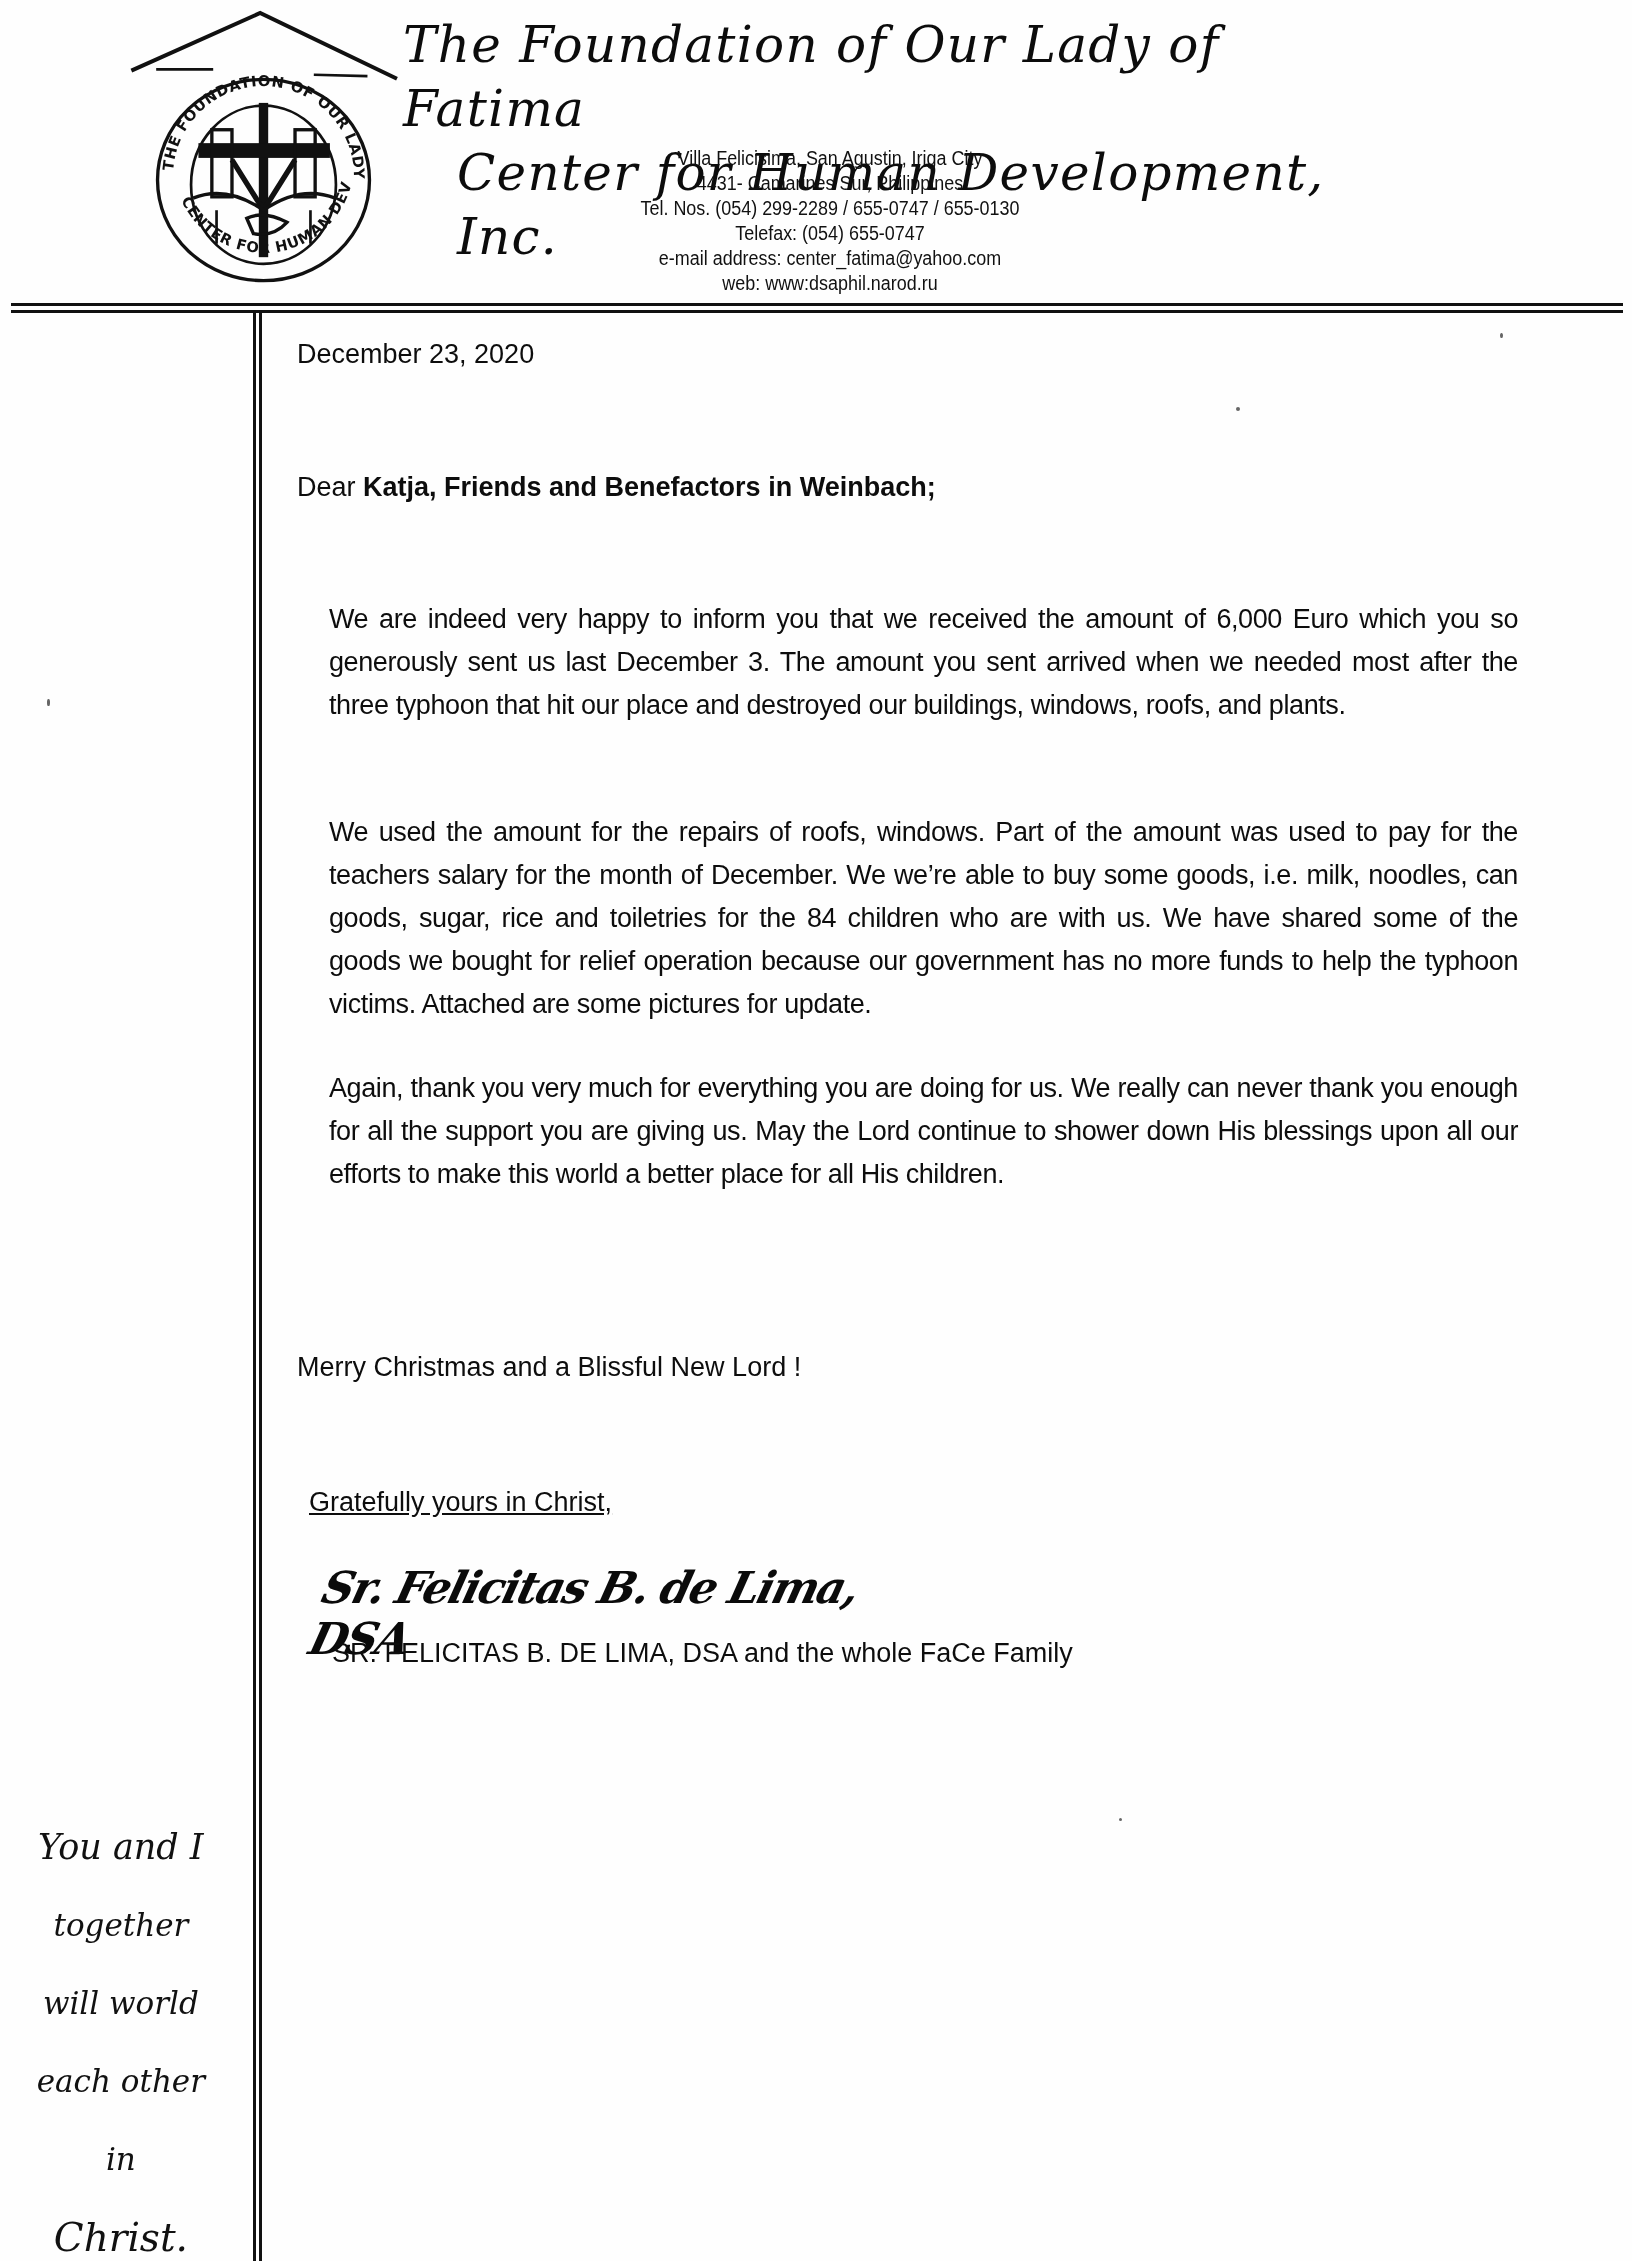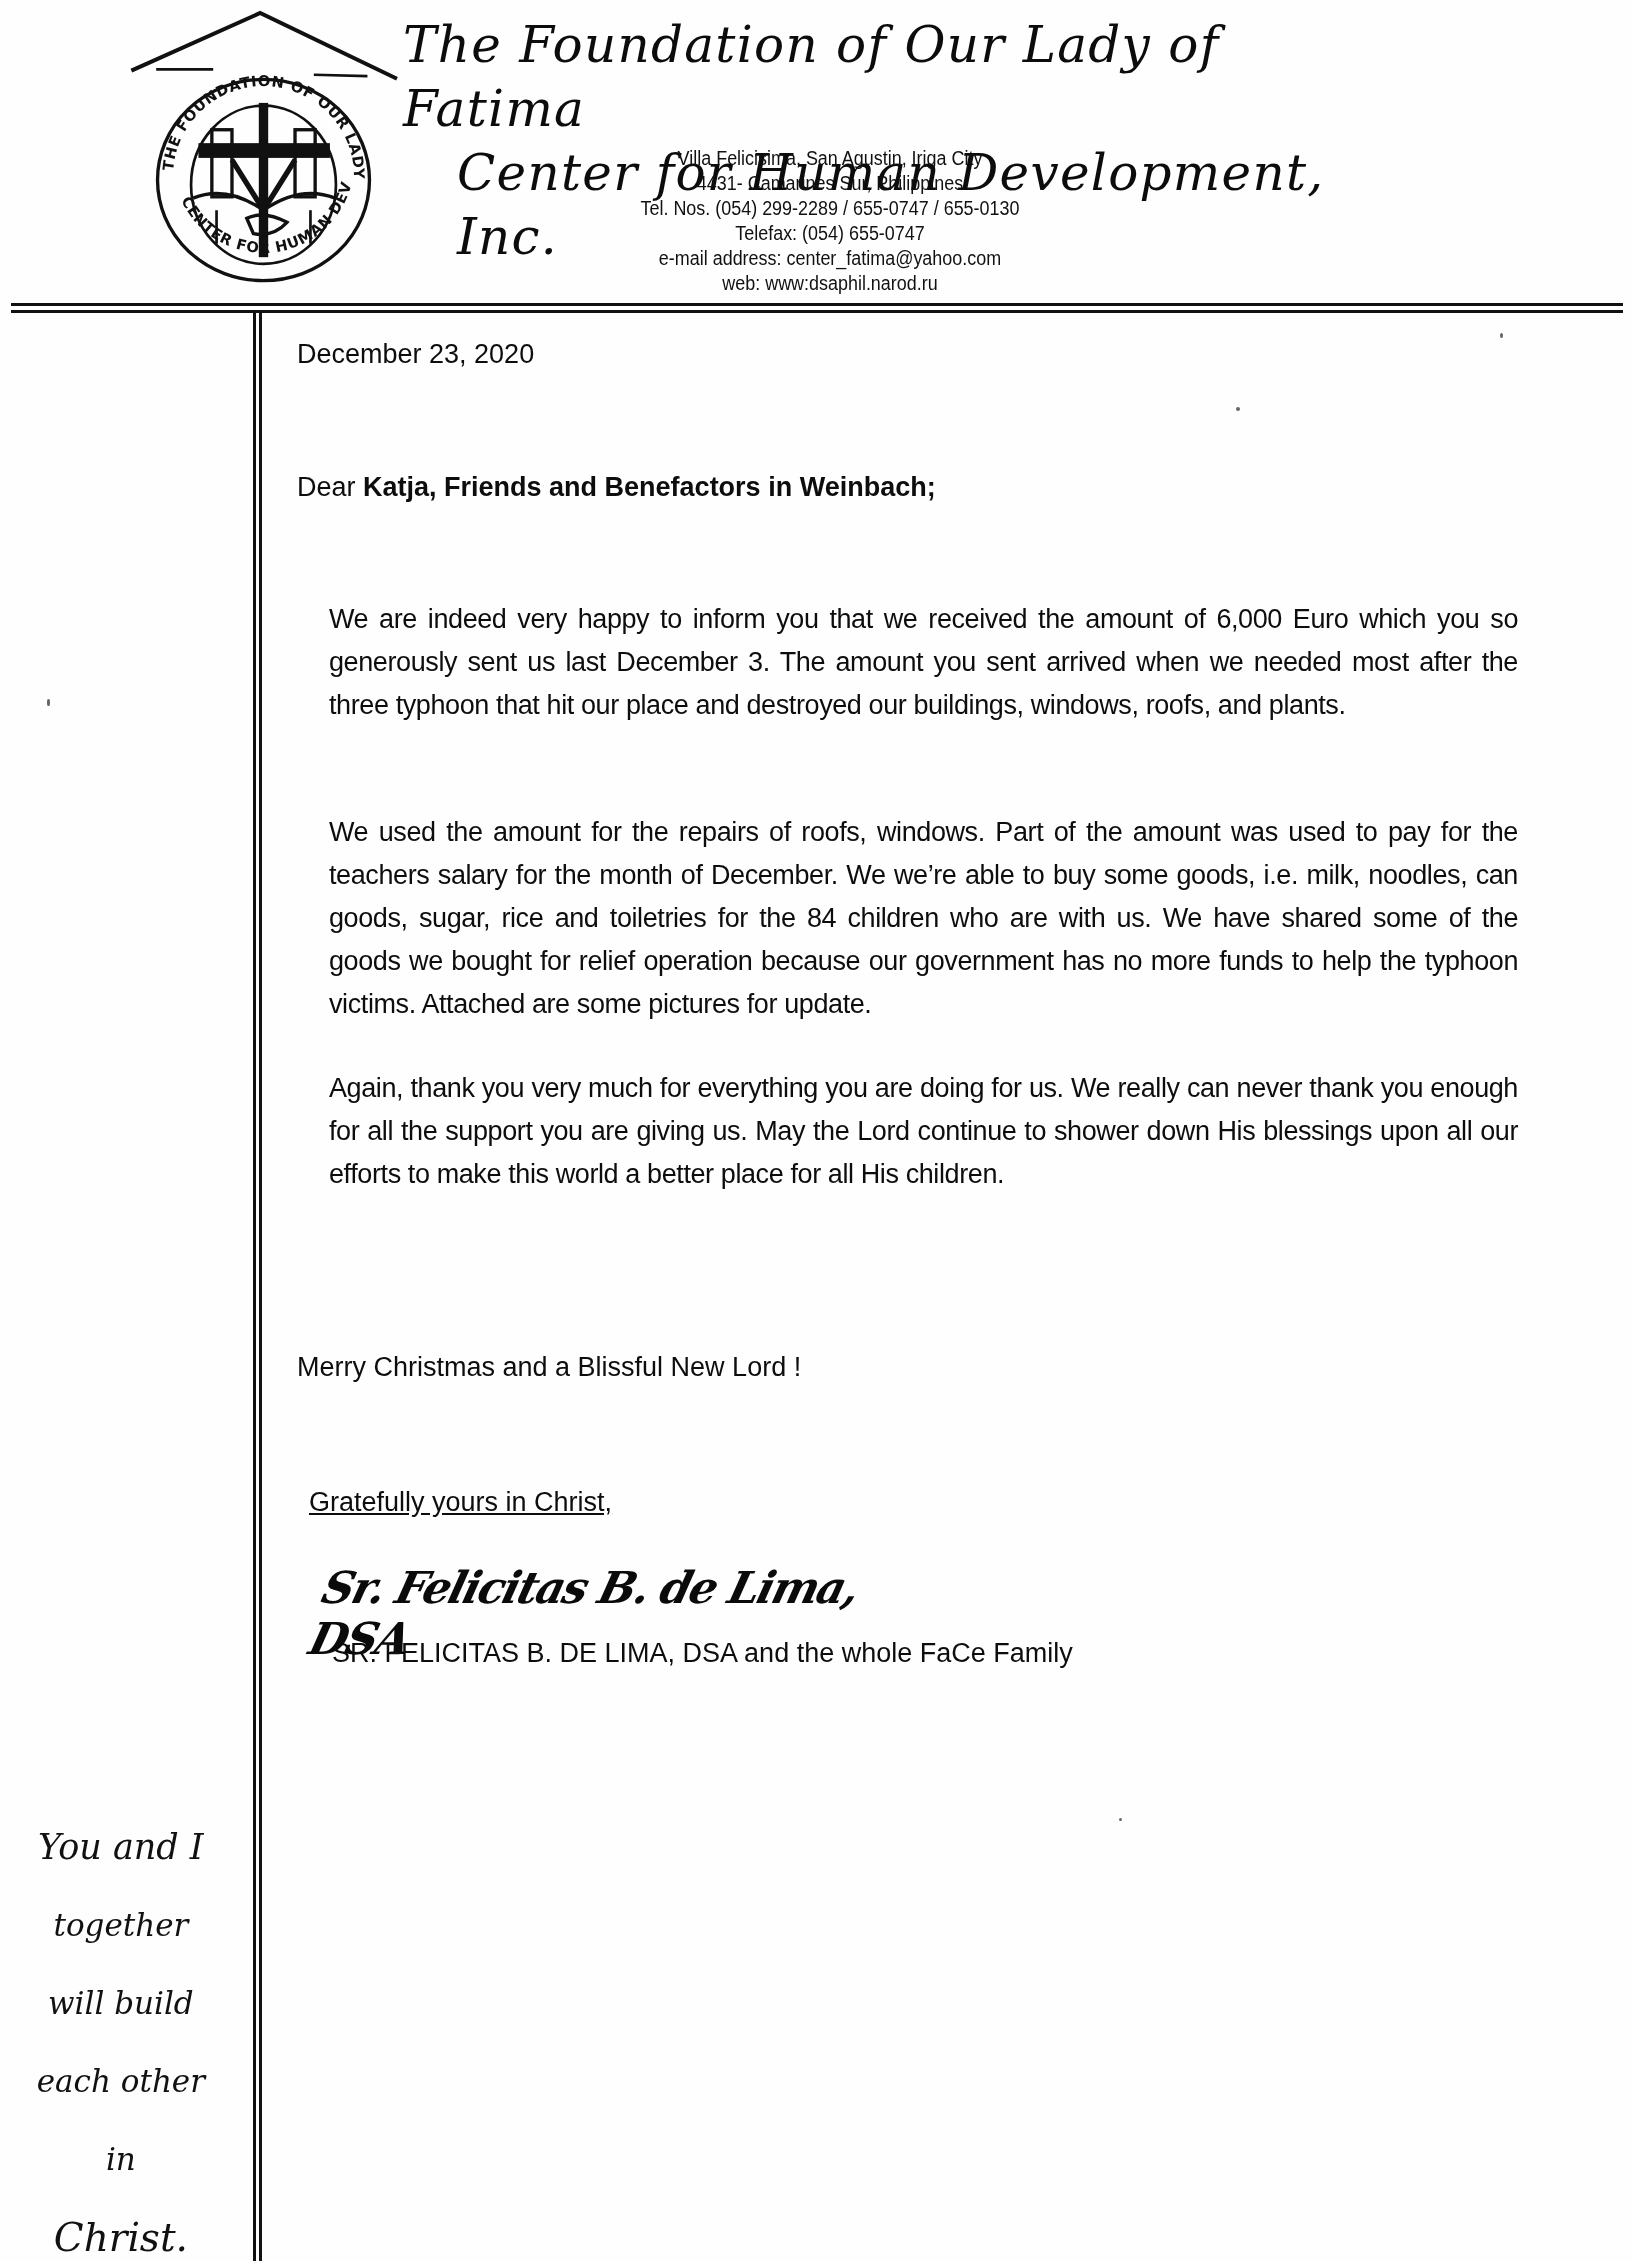--- a/index.html
+++ b/index.html
@@ -120,21 +120,21 @@
     <div class="closing">Gratefully yours in Christ,</div>
     <div class="signature">
       <span>Sr. Felicitas B. de Lima, DSA</span>
     </div>
     <div class="signer">SR. FELICITAS B. DE LIMA, DSA and the whole FaCe Family</div>
   </div>
 
   <div class="motto">
     <div class="m1">You and I</div>
     <div class="m2">together</div>
-    <div class="m3">will build</div>
+    <div class="m3">will world</div>
     <div class="m4">each other</div>
     <div class="m5">in</div>
     <div class="m6">Christ.</div>
   </div>
 
   <div class="speck" style="left:1236px;top:407px;width:4px;height:4px;"></div>
   <div class="speck" style="left:47px;top:699px;width:2.7px;height:6.7px;"></div>
   <div class="speck" style="left:1119px;top:1818px;width:3.4px;height:3.4px;"></div>
   <div class="speck" style="left:1500px;top:333px;width:2.7px;height:5.4px;"></div>
 </div>

